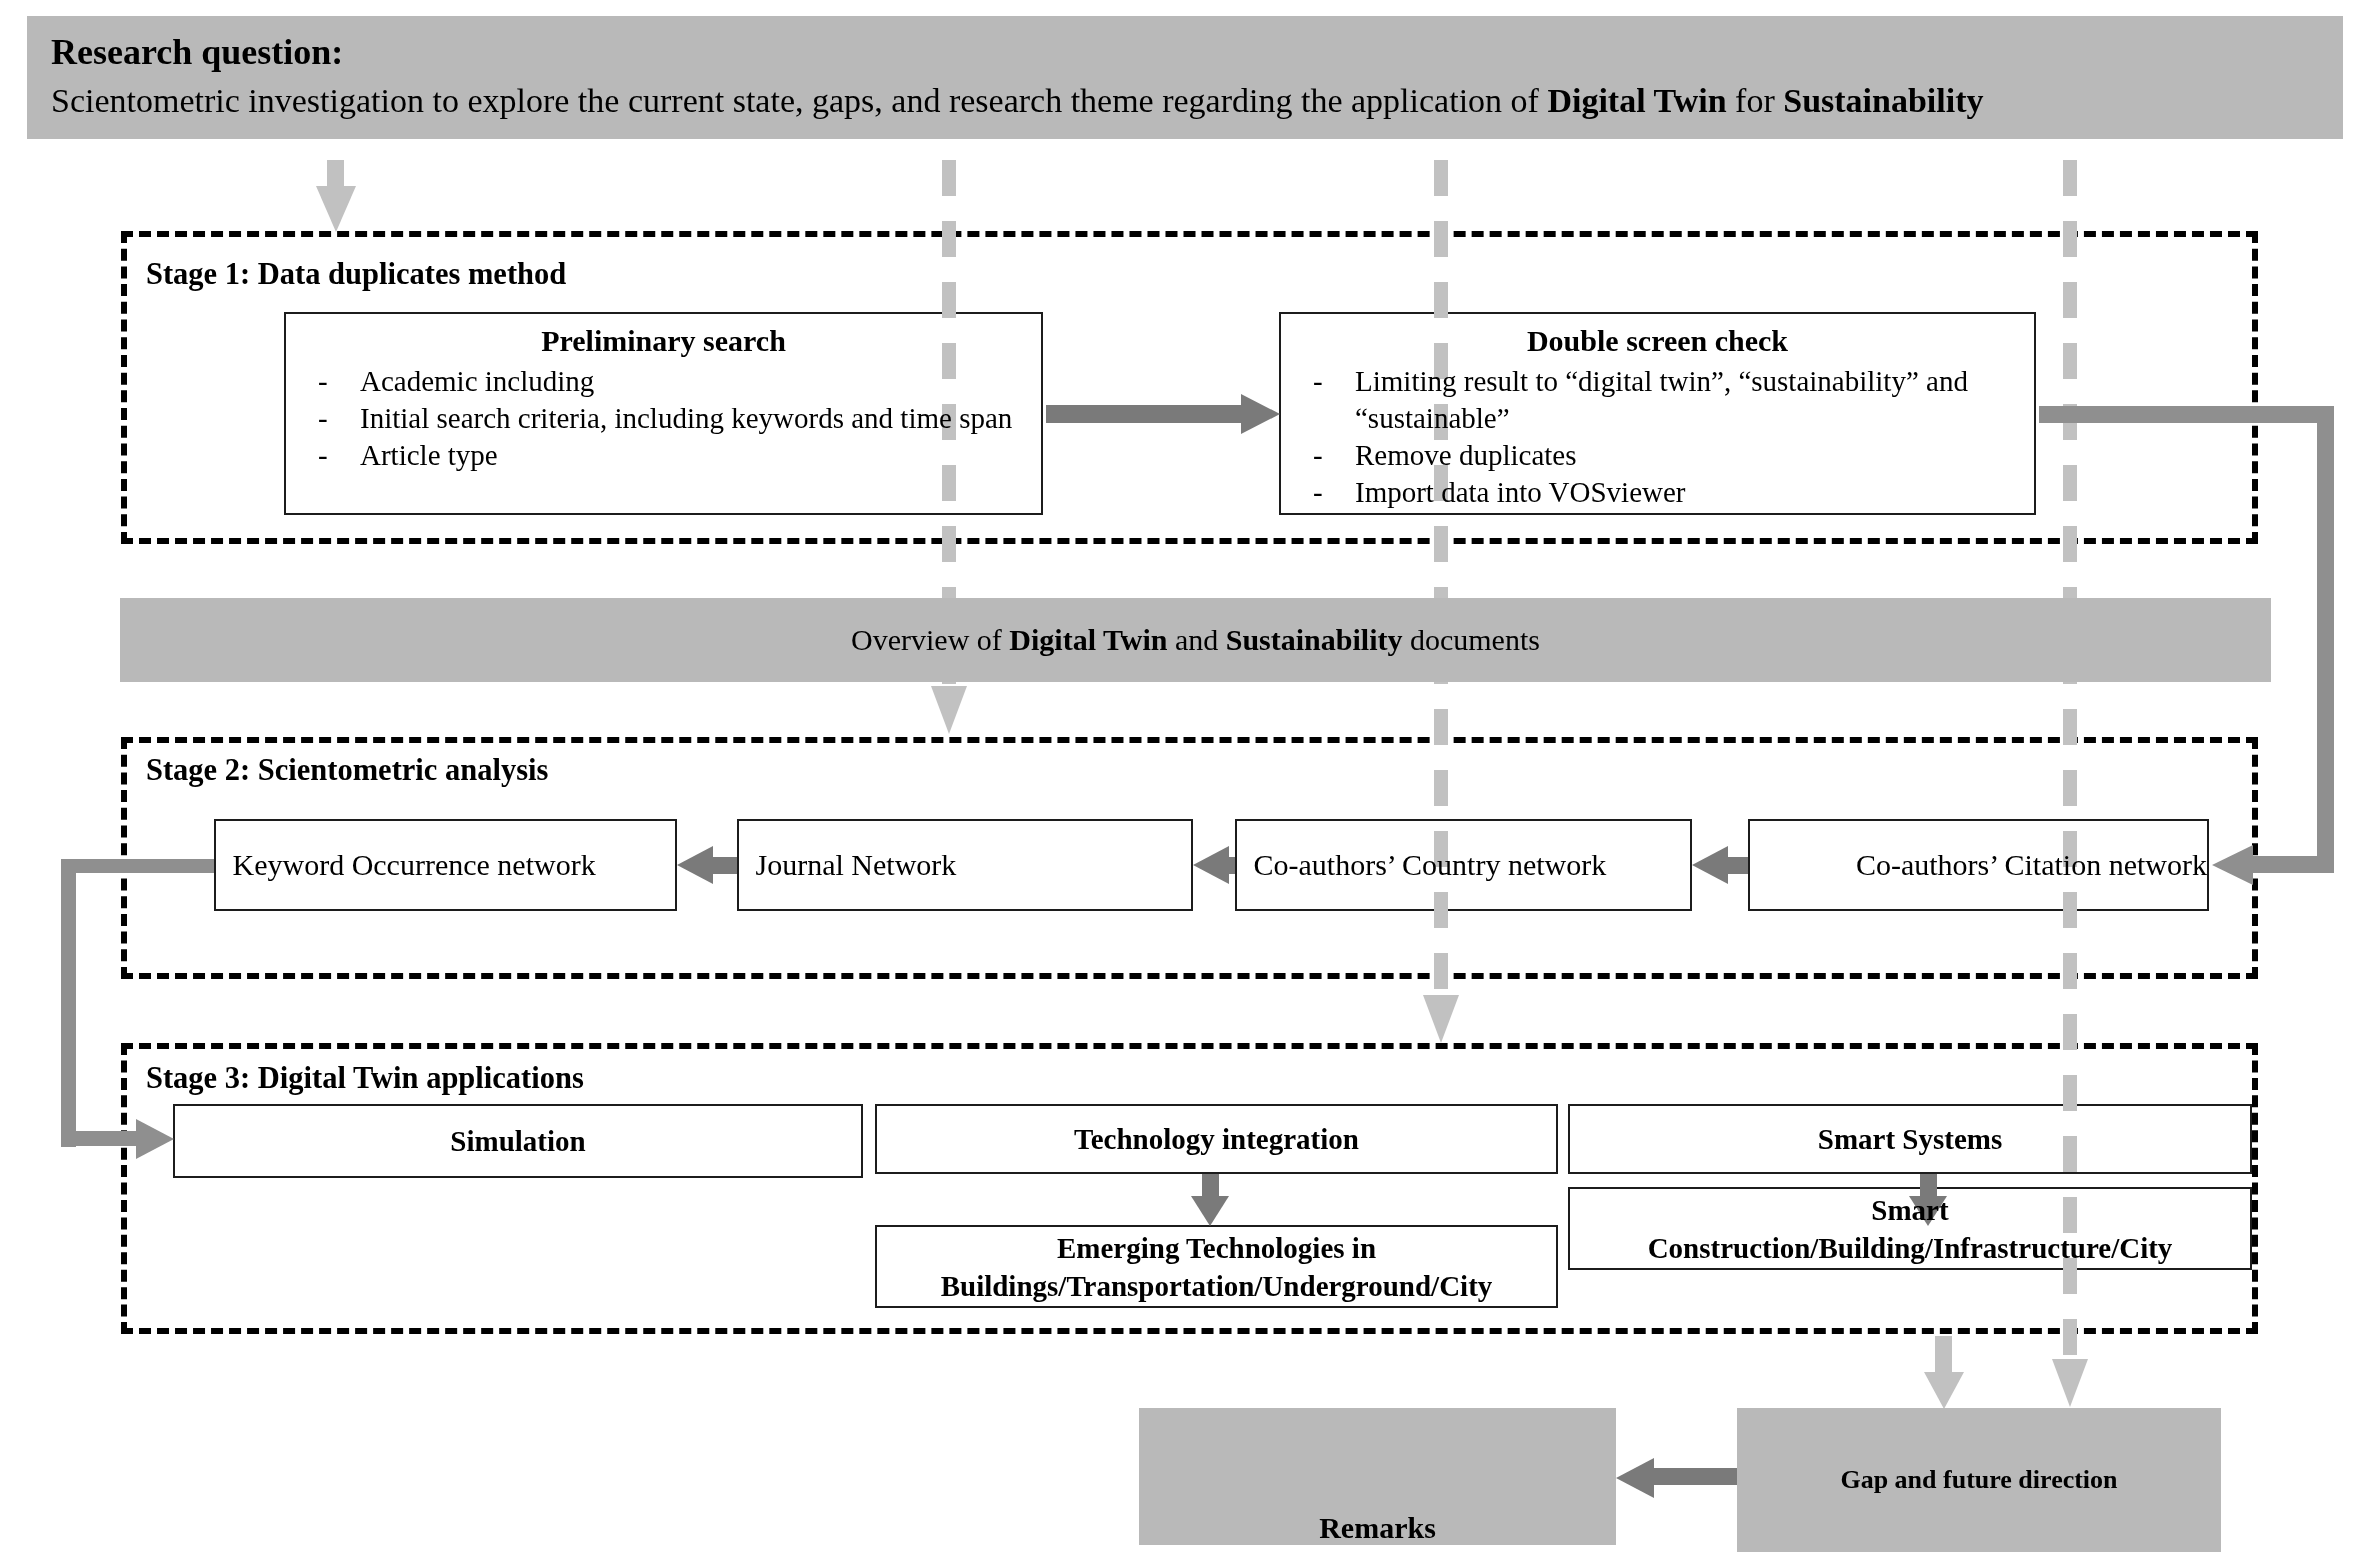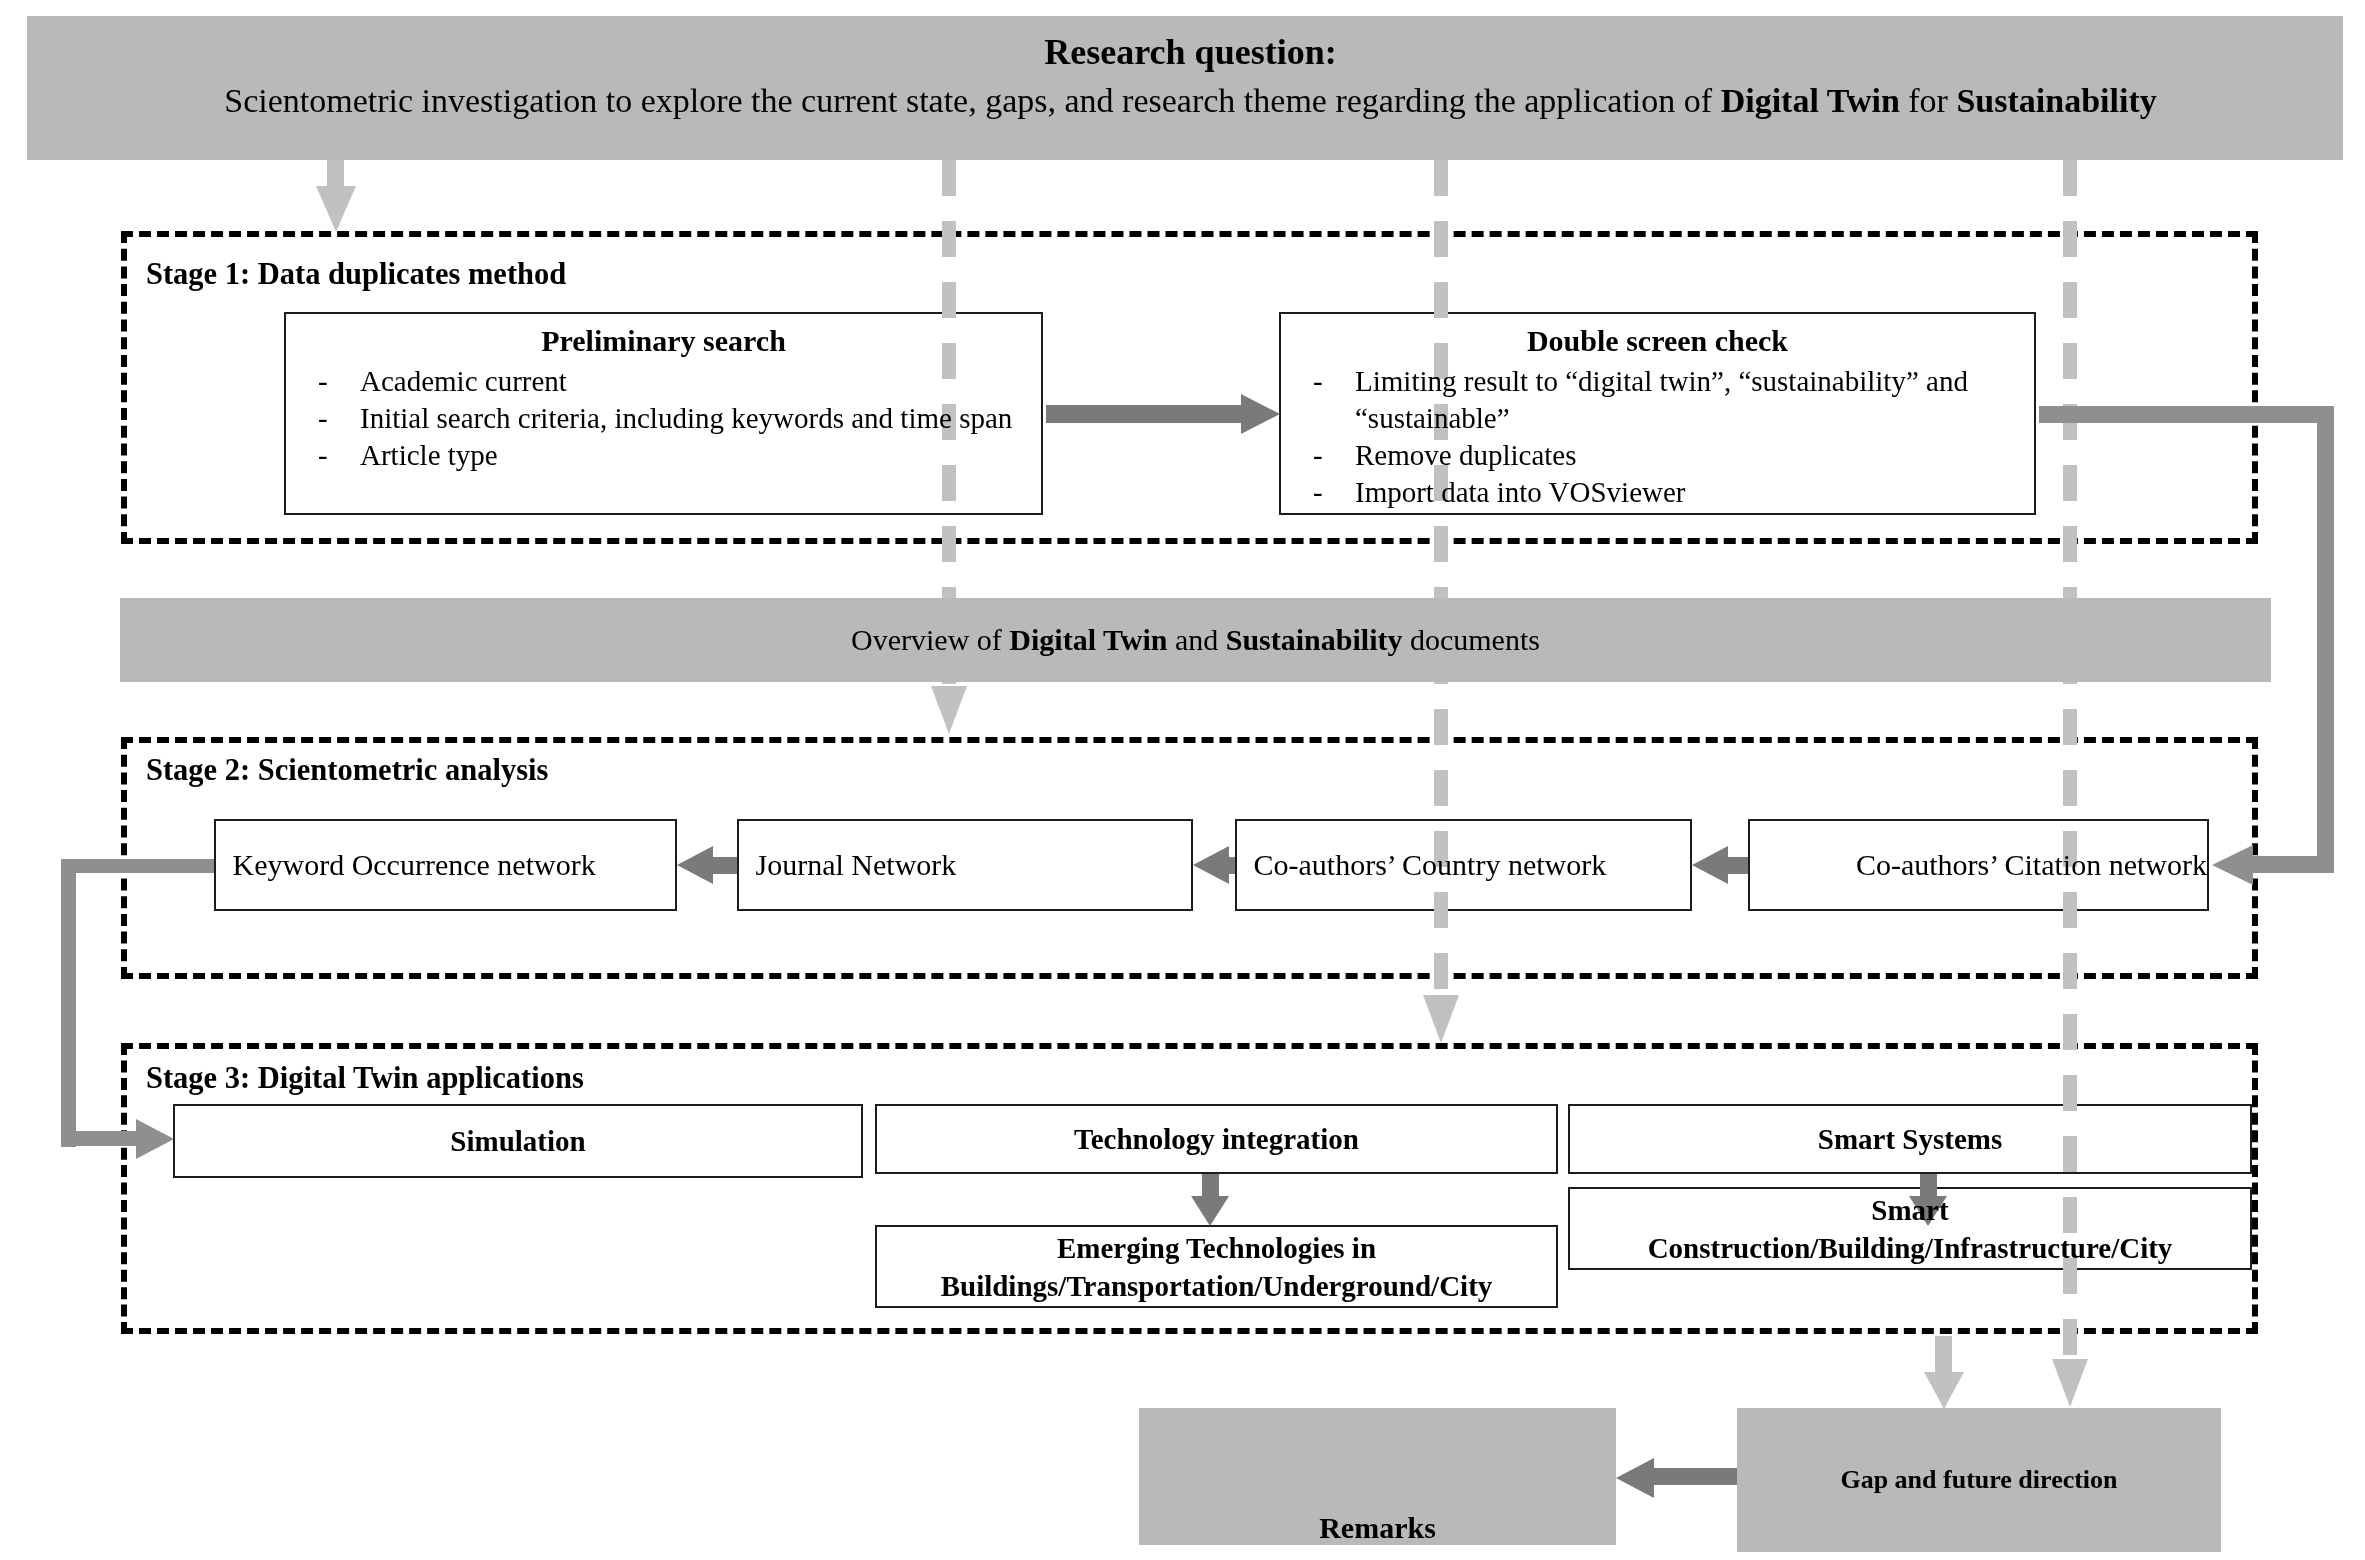--- a/index.html
+++ b/index.html
@@ -3,21 +3,21 @@
 <meta charset="utf-8">
 <style>
   html,body{margin:0;padding:0;background:#ffffff;}
   #page{
     position:relative; width:2366px; height:1561px;
     font-family:"Liberation Serif","DejaVu Serif",serif;
     color:#000; overflow:hidden; background:#fff;
   }
   
   .gray-banner{position:absolute;background:#b9b9b9;z-index:4;}
-  #banner-top{left:27px;top:16px;width:2316px;height:144px;padding-left:11px;box-sizing:border-box;text-align:center;}
+  #banner-top{left:27px;top:16px;width:2316px;height:123px;padding-left:24px;box-sizing:border-box;}
   #banner-top .l1{font-size:36px;font-weight:bold;margin-top:16.5px;line-height:39px;}
   #banner-top .l2{font-size:34px;margin-top:10.2px;line-height:38px;}
   #banner-overview{left:120px;top:598px;width:2151px;height:84px;display:flex;align-items:center;justify-content:center;font-size:30px;}
   
   .stage{position:absolute;border:6.4px dashed #000;box-sizing:border-box;background:transparent;}
   #stage1{left:121px;top:231px;width:2137px;height:313px;}
   #stage2{left:121px;top:737px;width:2137px;height:242px;}
   #stage3{left:121px;top:1043px;width:2137px;height:291px;}
   .stage-label{position:absolute;left:19px;font-size:30.5px;font-weight:bold;z-index:6;}
   #stage1 .stage-label{top:20.4px;}
@@ -126,21 +126,21 @@
     <div class="head"></div>
   </div>
 
   <div id="stage1" class="stage">
     <div class="stage-label">Stage 1: Data duplicates method</div>
   </div>
 
   <div id="box-prelim" class="pbox">
     <span class="ptitle">Preliminary search</span>
     <ul>
-      <li><span class="dash">-</span><span>Academic current</span></li>
+      <li><span class="dash">-</span><span>Academic including</span></li>
       <li><span class="dash">-</span><span>Initial search criteria, including keywords and time span</span></li>
       <li><span class="dash">-</span><span>Article type</span></li>
     </ul>
   </div>
 
   <div id="arrow-s1">
     <div class="shaft dk"></div>
     <div class="head"></div>
   </div>
 

